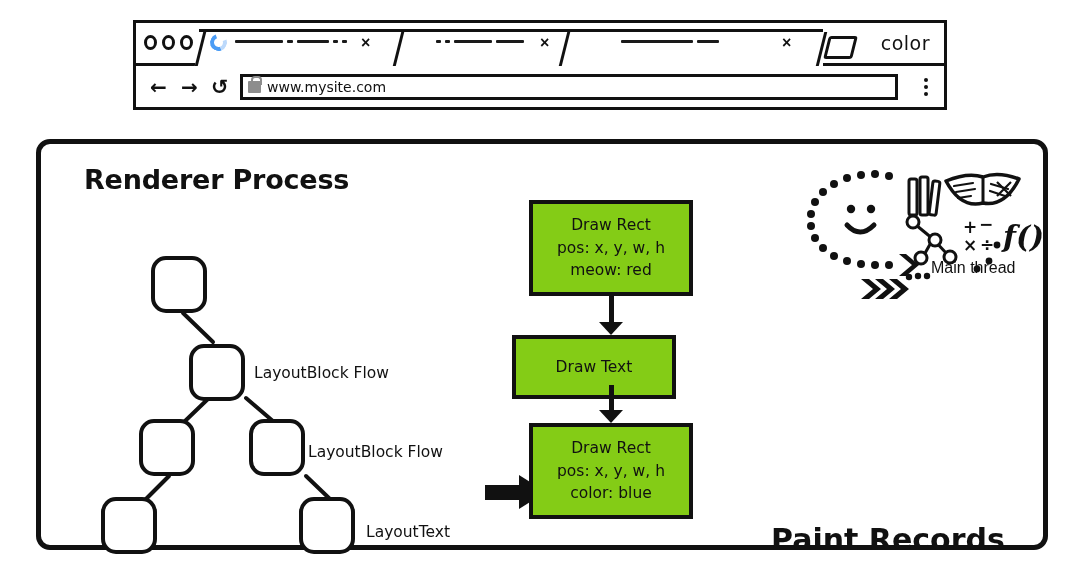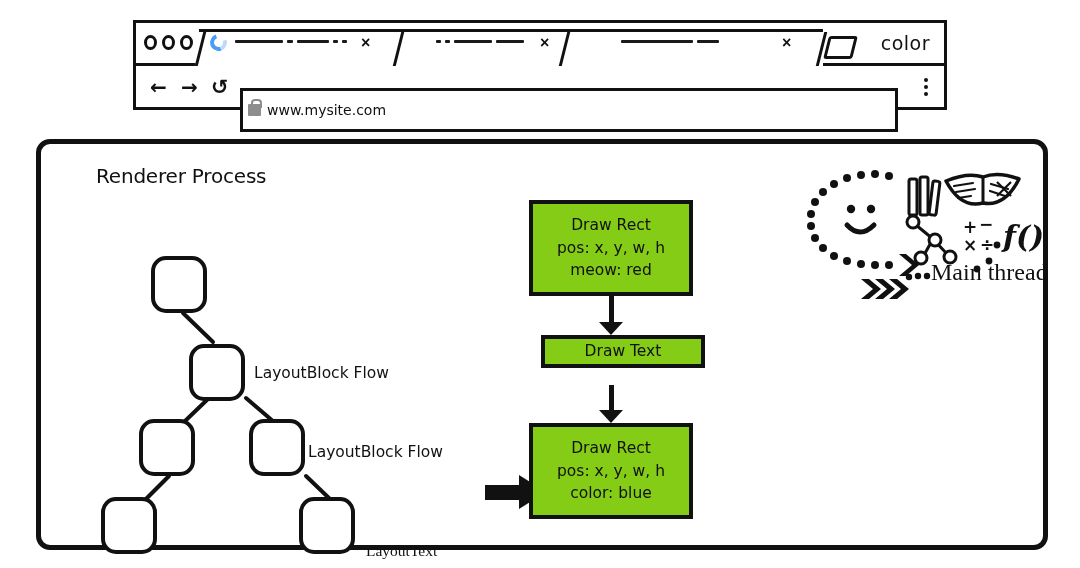--- a/index.html
+++ b/index.html
@@ -110,22 +110,22 @@
     top: 11px;
     font-size: 20px; font-weight: 700; color: #111;
     line-height: 1;
     font-family: "DejaVu Sans", sans-serif;
   }
   #nav-back  { left: 14px; }
   #nav-fwd   { left: 45px; }
   #nav-reload{ left: 75px; font-size: 21px; }
   #url-bar {
     position: absolute;
-    left: 104px; top: 22px;
-    width: 658px; height: 44px;
+    left: 104px; top: 8px;
+    width: 658px; height: 26px;
     border: 3px solid #111;
     background: #fff;
     display: flex; align-items: center;
     padding-left: 5px;
   }
   #lock-icon {
     width: 13px; height: 12px;
     position: relative;
     background: #8d8d8d;
     border-radius: 1px;
@@ -159,22 +159,22 @@
   #renderer-panel {
     position: absolute;
     left: 36px; top: 139px;
     width: 1012px; height: 411px;
     border: 5px solid #111;
     border-radius: 14px;
     background: #fff;
   }
   #renderer-title {
     position: absolute;
-    left: 55px; top: 20px;
-    font-size: 20px; font-weight: 400;
+    left: 43px; top: 20px;
+    font-size: 27px; font-weight: 700;
     color: #111;
     font-family: "DejaVu Sans", sans-serif;
     letter-spacing: -0.2px;
   }
 
   
   #layout-tree { position: absolute; left: 0; top: 0; width: 440px; height: 411px; margin-top: 32px; }
   .tree-node {
     position: absolute;
     width: 56px; height: 57px;
@@ -237,23 +237,23 @@
     font-size: 30px; font-weight: 700;
     color: #111;
     font-family: "DejaVu Sans", sans-serif;
   }
 
   
   #main-thread-doodle { position: absolute; left: 740px; top: 15px; width: 270px; height: 140px; }
   #mt-label {
     position: absolute;
     left: 150px; top: 100px;
-    font-size: 24px;
-    color: #111;
-    font-family: Liberation Serif, serif;
+    font-size: 16px;
+    color: #111;
+    font-family: Liberation Sans, sans-serif;
     white-space: nowrap;
   }
 </style>
 </head>
 <body>
 
 <div id="stage">
 
   <div id="browser-window">
 
@@ -340,54 +340,55 @@
       </svg>
       <div class="tree-node" style="left:110px; top:80px;"></div>
       <div class="tree-node" style="left:148px; top:168px;"></div>
       <div class="tree-node" style="left:98px; top:243px;"></div>
       <div class="tree-node" style="left:208px; top:243px;"></div>
       <div class="tree-node" style="left:60px; top:321px;"></div>
       <div class="tree-node" style="left:258px; top:321px;"></div>
 
       <span class="tree-label" style="left:213px; top:188px;">LayoutBlock Flow</span>
       <span class="tree-label" style="left:267px; top:267px;">LayoutBlock Flow</span>
-      <span class="tree-label" style="left:325px; top:366px;font-family:Liberation Serif, serif;">LayoutText</span>
+      <span class="tree-label" style="left:325px; top:347px;">LayoutText</span>
     </div>
 
     <div id="flow-arrow">
       <span class="shaft"></span>
         <span class="head"></span>
     </div>
 
     <div class="paint-box" style="left:488px; top:56px; width:164px; height:96px;">
       <span>Draw Rect</span>
       <span>pos: x, y, w, h</span>
       <span>meow: red</span>
     </div>
 
     <div class="paint-connector" style="left:555px; top:152px; height:39px;">
       <span class="pshaft" style="height:27px"></span>
         <span class="phead"></span>
     </div>
 
-    <div class="paint-box" style="left:500px; top:191px; width:164px; height:33px;">
+    <div class="paint-box" style="left:471px; top:191px; width:164px; height:64px;">
       <span>Draw Text</span>
     </div>
 
     <div class="paint-connector" style="left:555px; top:241px; height:38px;">
       <span class="pshaft" style="height:26px"></span>
         <span class="phead"></span>
     </div>
 
     <div class="paint-box" style="left:488px; top:279px; width:164px; height:96px;">
       <span>Draw Rect</span>
       <span>pos: x, y, w, h</span>
       <span>color: blue</span>
     </div>
 
+    <div id="paint-records-label">Paint Records</div>
 
     <div id="main-thread-doodle">
       <svg width="270" height="140" viewBox="0 0 270 140">
 
         <g fill="#111">
           <circle cx="108" cy="17" r="4"></circle>
             <circle cx="94" cy="15" r="4"></circle>
           <circle cx="80" cy="16" r="4"></circle>
             <circle cx="66" cy="19" r="4"></circle>
           <circle cx="53" cy="25" r="4"></circle>

